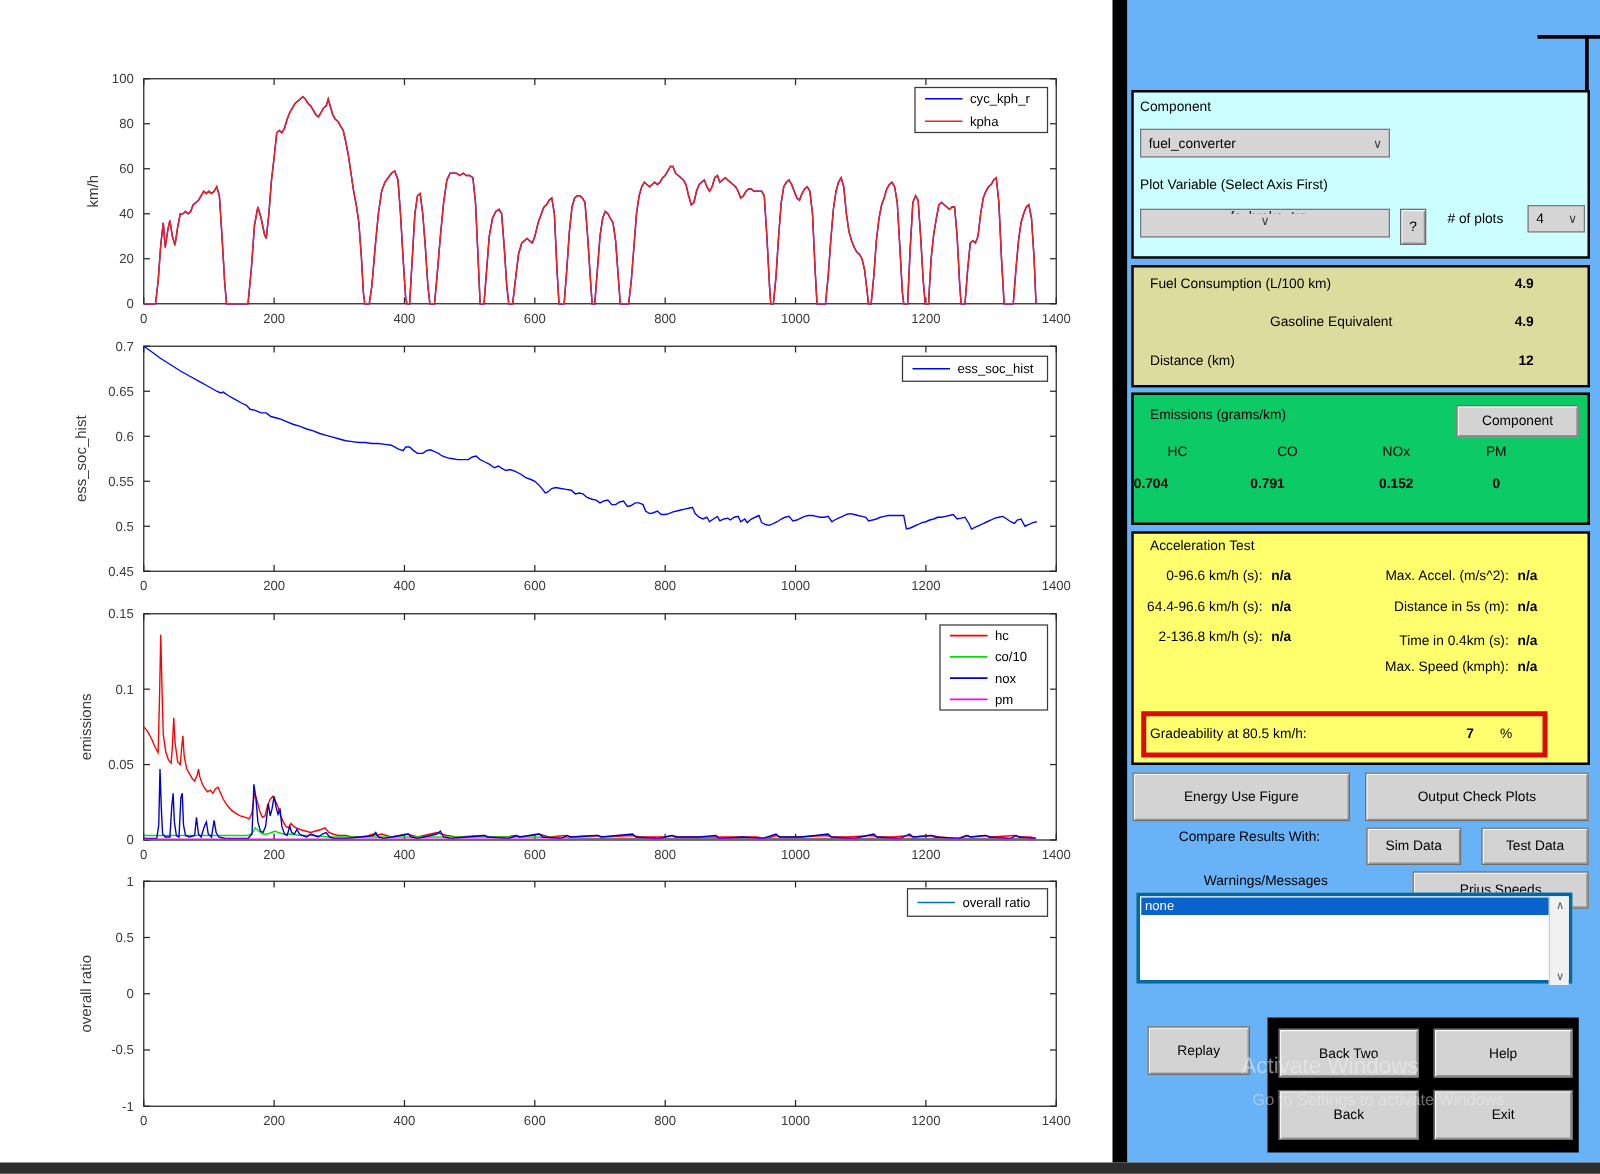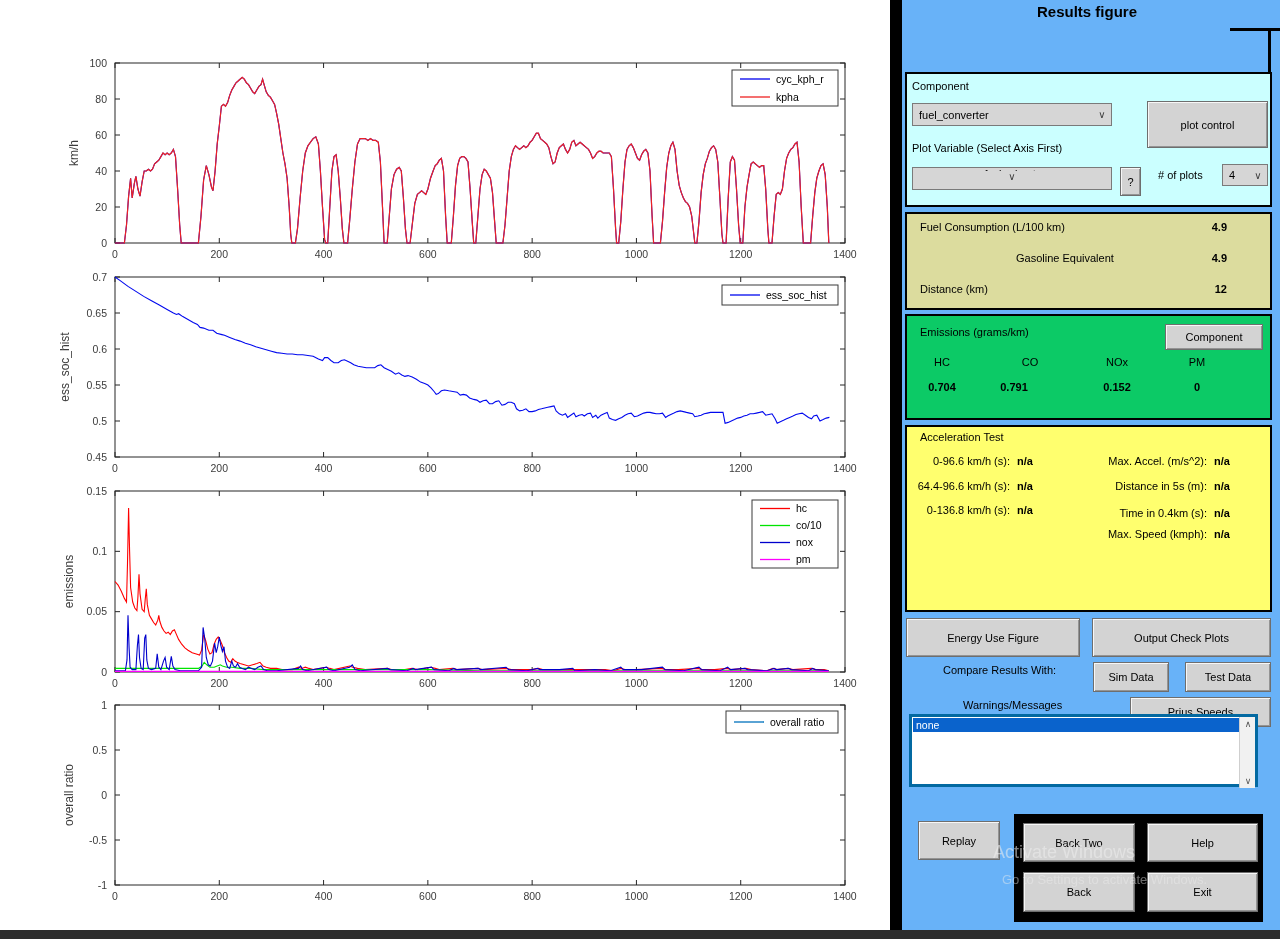--- a/index.html
+++ b/index.html
@@ -268,31 +268,29 @@
         <rect x="611" y="6" width="112" height="22" fill="#ffffff" stroke="#3a3a3a" stroke-width="1"></rect>
         <line x1="619" y1="17" x2="649" y2="17" stroke="#0072bd" stroke-width="1.3"></line>
         <text x="655" y="20.5" class="leg">overall ratio</text>
       </svg>
     </div>
 </div>
 
 <div class="divider"></div>
 
 <div class="gui">
-  <div class="gui-title">Results figure</div>
   <div class="edge-h"></div>
   <div class="edge-v"></div>
 
   <div class="panel panel-cyan">
     <div class="lbl" style="left:5px;top:6px;">Component</div>
     <div class="dd" style="left:5px;top:29px;width:200px;height:23px;">
       <span class="dd-val">fuel_converter</span>
       <span class="chev">∨</span>
     </div>
-    <div class="btn" style="left:240px;top:27px;width:121px;height:47px;">plot control</div>
     <div class="lbl" style="left:5px;top:68px;">Plot Variable (Select Axis First)</div>
     <div class="dd" style="left:5px;top:93px;width:200px;height:23px;flex-direction:column;">
       <span class="dd-val">fc_brake_trq</span>
       <span class="chev">∨</span>
     </div>
     <div class="btn" style="left:213px;top:93px;width:21px;height:29px;">?</div>
     <div class="lbl" style="left:251px;top:95px;"># of plots</div>
     <div class="dd" style="left:315px;top:90px;width:46px;height:22px;">
       <span class="dd-val">4</span>
       <span class="chev">∨</span>
@@ -308,45 +306,50 @@
     <div class="val" style="left:270px;top:69px;width:50px;text-align:right;">12</div>
   </div>
 
   <div class="panel panel-green">
     <div class="lbl" style="left:13px;top:10px;">Emissions (grams/km)</div>
     <div class="btn" style="left:258px;top:8px;width:98px;height:26px;">Component</div>
     <div class="lbl" style="left:0px;top:40px;width:70px;text-align:center;">HC</div>
     <div class="lbl" style="left:88px;top:40px;width:70px;text-align:center;">CO</div>
     <div class="lbl" style="left:175px;top:40px;width:70px;text-align:center;">NOx</div>
     <div class="lbl" style="left:255px;top:40px;width:70px;text-align:center;">PM</div>
-    <div class="val" style="left:0px;top:65px;width:70px;text-align:center;">0.704</div>
+    <div class="val" style="left:0px;top:65px;width:70px;">0.704</div>
     <div class="val" style="left:72px;top:65px;width:70px;text-align:center;">0.791</div>
     <div class="val" style="left:175px;top:65px;width:70px;text-align:center;">0.152</div>
     <div class="val" style="left:255px;top:65px;width:70px;text-align:center;">0</div>
   </div>
 
   <div class="panel panel-yellow">
     <div class="lbl" style="left:13px;top:4px;">Acceleration Test</div>
 
     <div class="lbl" style="left:0px;top:28px;width:103px;text-align:right;">0-96.6 km/h (s):</div>
     <div class="val" style="left:110px;top:28px;">n/a</div>
     <div class="lbl" style="left:0px;top:53px;width:103px;text-align:right;">64.4-96.6 km/h (s):</div>
     <div class="val" style="left:110px;top:53px;">n/a</div>
-    <div class="lbl" style="left:0px;top:77px;width:103px;text-align:right;">0-136.8 km/h (s):</div>
+    <div class="lbl" style="left:0px;top:77px;width:103px;text-align:right;">2-136.8 km/h (s):</div>
     <div class="val" style="left:110px;top:77px;">n/a</div>
 
     <div class="lbl" style="left:130px;top:28px;width:170px;text-align:right;">Max. Accel. (m/s^2):</div>
     <div class="val" style="left:307px;top:28px;">n/a</div>
     <div class="lbl" style="left:130px;top:53px;width:170px;text-align:right;">Distance in 5s (m):</div>
     <div class="val" style="left:307px;top:53px;">n/a</div>
     <div class="lbl" style="left:130px;top:80px;width:170px;text-align:right;">Time in 0.4km (s):</div>
     <div class="val" style="left:307px;top:80px;">n/a</div>
     <div class="lbl" style="left:130px;top:101px;width:170px;text-align:right;">Max. Speed (kmph):</div>
     <div class="val" style="left:307px;top:101px;">n/a</div>
 
+    <div class="grade-box">
+      <div class="lbl" style="left:3px;top:8px;">Gradeability at 80.5 km/h:</div>
+      <div class="val" style="left:256px;top:8px;">7</div>
+      <div class="lbl" style="left:283px;top:8px;">%</div>
+    </div>
   </div>
 
   <div class="btn" style="left:190px;top:618px;width:179px;height:39px;">Output Check Plots</div>
   <div class="btn" style="left:4px;top:618px;width:174px;height:39px;">Energy Use Figure</div>
   <div class="lbl" style="left:41px;top:664px;">Compare Results With:</div>
   <div class="btn" style="left:191px;top:662px;width:76px;height:30px;">Sim Data</div>
   <div class="btn" style="left:283px;top:662px;width:86px;height:30px;">Test Data</div>
   <div class="lbl" style="left:61px;top:699px;">Warnings/Messages</div>
   <div class="btn" style="left:228px;top:697px;width:141px;height:30px;">Prius Speeds</div>
 

